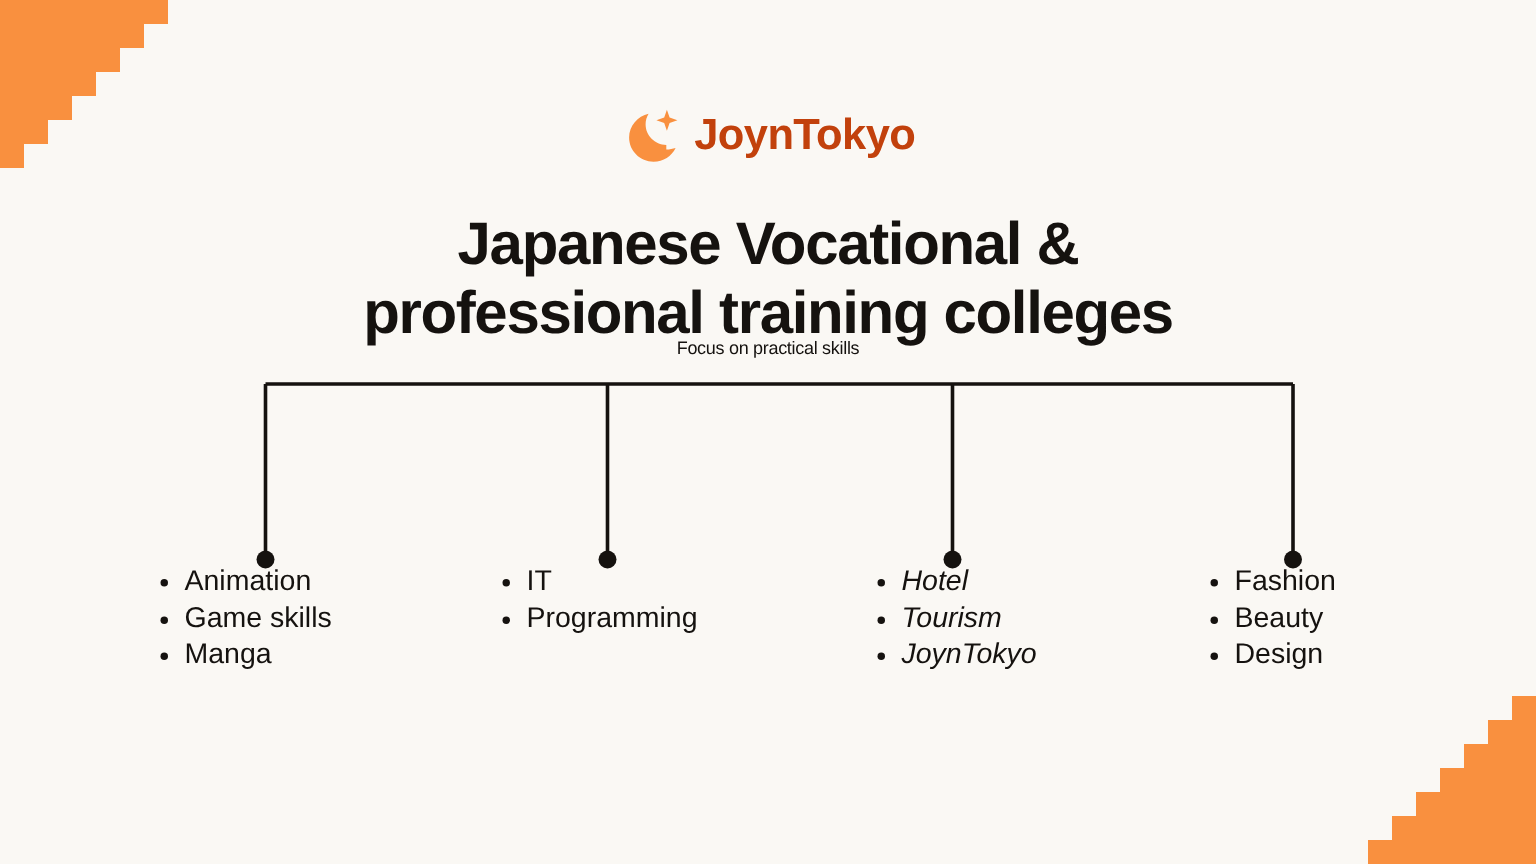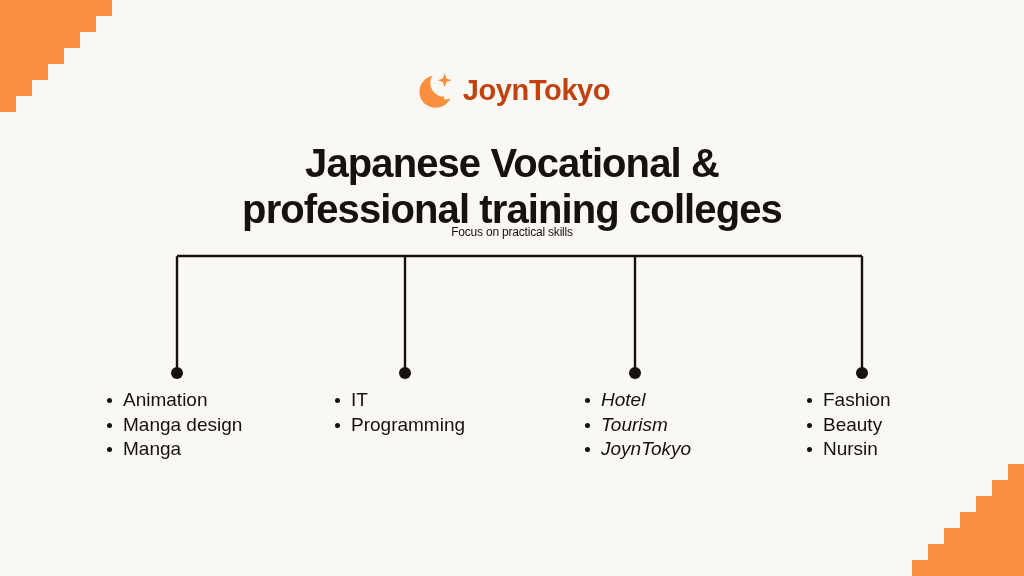--- a/index.html
+++ b/index.html
@@ -85,21 +85,21 @@
     left: 0;
     top: 0;
     width: 1024px;
     height: 576px;
   }
 
   
   .columns {
     position: absolute;
     left: 0;
-    top: 388px;
+    top: 376px;
     width: 840px;
     height: 120px;
   }
   .col {
     position: absolute;
     top: 0;
   }
   .col ul {
     margin: 0;
     padding: 0;
@@ -174,21 +174,21 @@
       <circle cx="635" cy="373" r="6"></circle>
       <circle cx="862" cy="373" r="6"></circle>
     </g>
   </svg>
 
   <div class="columns">
 
     <div class="col" id="col-1">
       <ul>
         <li>Animation</li>
-        <li>Manga design</li>
+        <li>Game skills</li>
         <li>Manga</li>
       </ul>
     </div>
 
     <div class="col" id="col-2">
       <ul>
         <li>IT</li>
         <li>Programming</li>
       </ul>
     </div>
@@ -198,19 +198,19 @@
         <li>Hotel</li>
         <li>Tourism</li>
         <li>JoynTokyo</li>
       </ul>
     </div>
 
     <div class="col" id="col-4">
       <ul>
         <li>Fashion</li>
         <li>Beauty</li>
-        <li>Nursin</li>
+        <li>Design</li>
       </ul>
     </div>
 
   </div>
 
 </div>
 
 </body></html>

